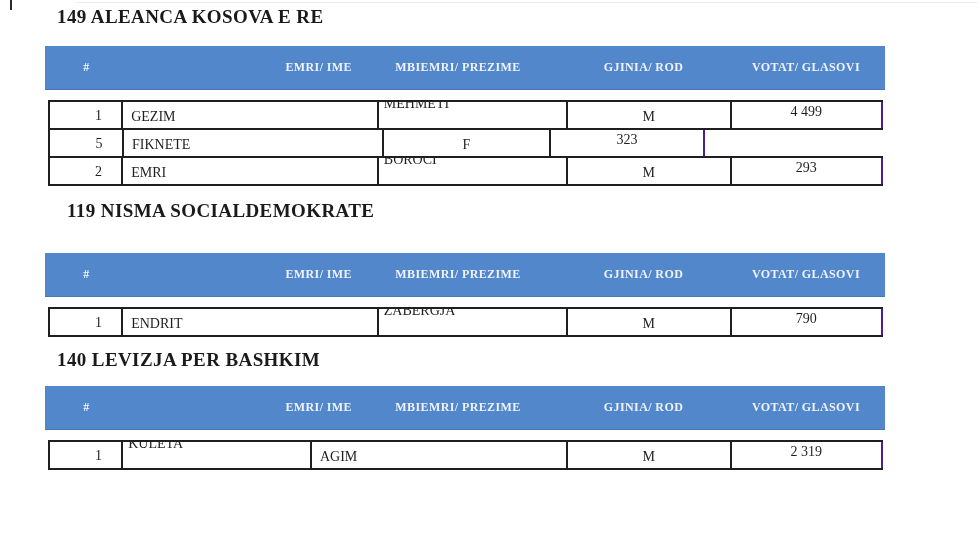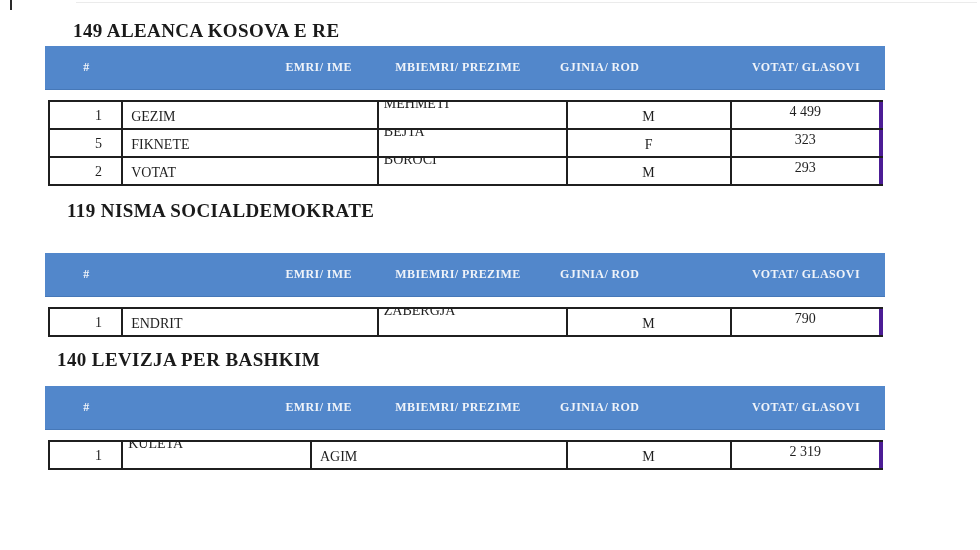--- a/index.html
+++ b/index.html
@@ -34,21 +34,21 @@
   .title {
     position: absolute;
     left: 57px;
     font-size: 19px;
     font-weight: bold;
     letter-spacing: 0.4px;
     color: #1a1a1a;
     white-space: nowrap;
     line-height: 21px;
   }
-  .s1-title { top: 20px; margin-left: 16px; }
+  .s1-title { top: 6px; }
   .s2-title { top: 200px; margin-left: 10px; }
   .s3-title { top: 349px; }
 
   
   .hdr {
     position: absolute;
     left: 45px;
     width: 840px;
     height: 44px;
     background: #5287cb;
@@ -65,21 +65,21 @@
     font-size: 12px;
     font-weight: bold;
     color: #eff3f9;
     letter-spacing: 0.4px;
     white-space: nowrap;
     box-sizing: border-box;
   }
   .hc1 { width: 77px;  text-align: center; padding-left: 6px; }
   .hc2 { width: 230px; text-align: right;   padding-left: 4px; }
   .hc3 { width: 208px; text-align: center;   padding-left: 4px; }
-  .hc4 { width: 167px; text-align: left; }
+  .hc4 { width: 167px; text-align: center; }
   .hc5 { width: 158px; text-align: center; }
 
   
   .grid {
     position: absolute;
     left: 48px;
     width: 835px;
     border-top: 2px solid #1f1f1f;
     box-sizing: border-box;
   }
@@ -124,21 +124,21 @@
     width: 167px;
     justify-content: center;
     align-items: flex-end;
     padding-bottom: 3px;
   }
   .c5 {
     width: 156px;
     justify-content: center;
     align-items: flex-start;
     padding-top: 2px;
-    border-right: 4px solid #4c1d95;
+    border-right: 2px solid #4c1d95;
   }
 </style>
 </head>
 <body>
 
 <div class="artifact-tick"></div>
 <div class="artifact-rule"></div>
 
 <div class="title s1-title">149 ALEANCA KOSOVA E RE</div>
 
@@ -154,27 +154,26 @@
   <div class="row">
     <div class="c c1">1</div>
     <div class="c c2">GEZIM</div>
     <div class="c c3">MEHMETI</div>
     <div class="c c4">M</div>
     <div class="c c5">4 499</div>
   </div>
   <div class="row">
     <div class="c c1">5</div>
     <div class="c c2">FIKNETE</div>
-    <div class="c c3">BEJTA</div>
     <div class="c c4">F</div>
     <div class="c c5">323</div>
   </div>
   <div class="row">
     <div class="c c1">2</div>
-    <div class="c c2">VOTAT</div>
+    <div class="c c2">EMRI</div>
     <div class="c c3">BOROCI</div>
     <div class="c c4">M</div>
     <div class="c c5">293</div>
   </div>
 </div>
 
 <div class="title s2-title">119 NISMA SOCIALDEMOKRATE</div>
 
 <div class="hdr s2-header">
   <div class="hc hc1">#</div>

